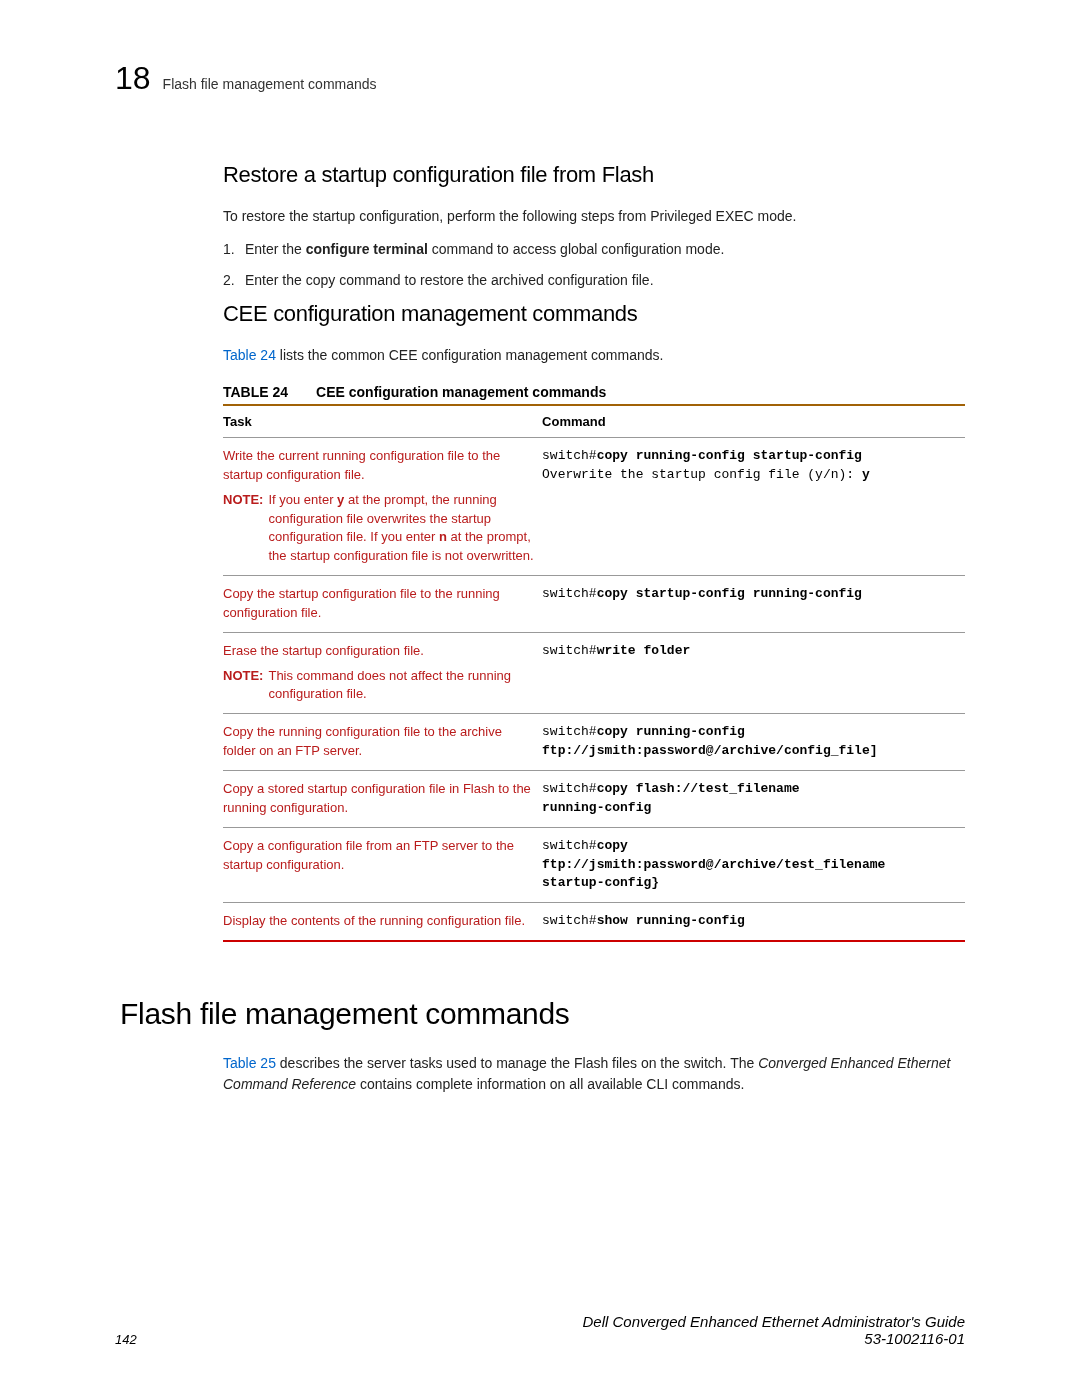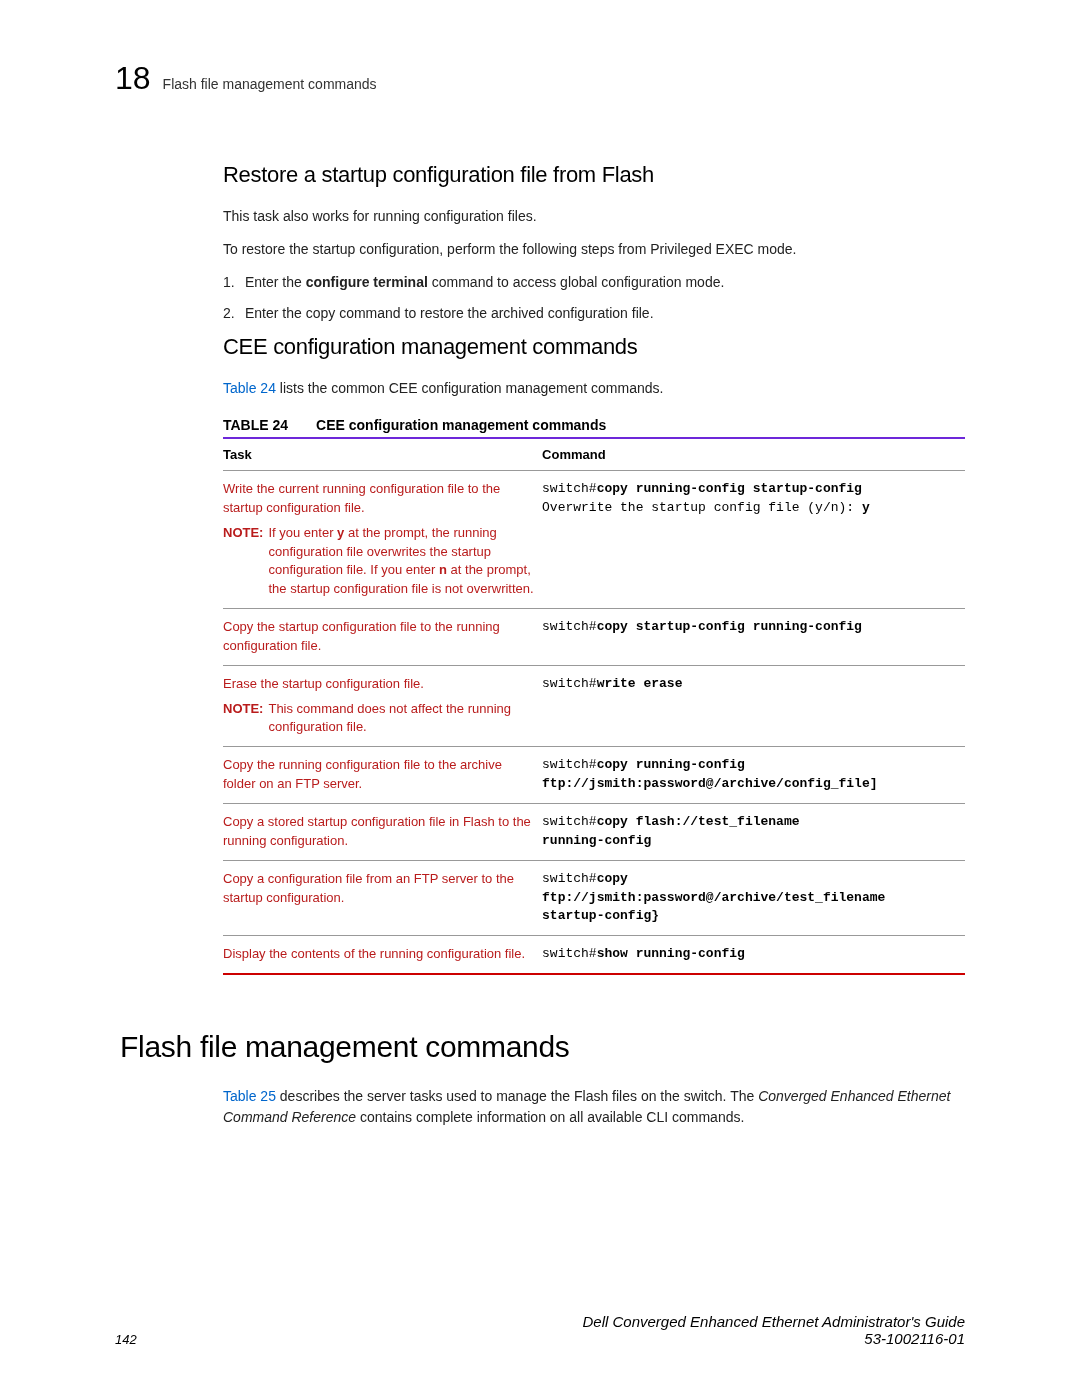--- a/index.html
+++ b/index.html
@@ -93,21 +93,21 @@
     .table-title-text {
       font-weight: bold;
       font-stretch: condensed;
     }
     table {
       width: 100%;
       border-collapse: collapse;
       margin-bottom: 55px;
     }
     thead tr {
-      border-top: 2px solid #6d28d9;
+      border-top: 2px solid #a16207;
     }
     th {
       font-size: 13px;
       font-weight: bold;
       text-align: left;
       padding: 8px 4px 8px 0;
       border-bottom: 1px solid #999;
       vertical-align: top;
     }
     td {
@@ -179,21 +179,20 @@
 <body>
 
 <div class="header">
   <span class="chapter-num">18</span>
   <span class="chapter-title">Flash file management commands</span>
 </div>
 
 <div class="content">
 
   <h2 class="h2 h2-condensed">Restore a startup configuration file from Flash</h2>
-  <p class="para">This task also works for running configuration files.</p>
   <p class="para">To restore the startup configuration, perform the following steps from Privileged EXEC mode.</p>
 
   <div class="numbered-list">
     <div class="list-item">
       <span class="list-num">1.</span>
       <span class="list-text">
         <span>Enter the </span><span class="bold">configure terminal</span><span> command to access global configuration mode.</span>
       </span>
     </div>
     <div class="list-item">
@@ -242,21 +241,21 @@
       </tr>
       <tr>
         <td class="td-task">
           <div>Erase the startup configuration file.</div>
           <div class="note-block">
             <span class="note-label">NOTE:</span>
             <span class="note-text">This command does not affect the running configuration file.</span>
           </div>
         </td>
         <td class="td-cmd">
-          <span>switch#</span><span class="code-bold">write erase</span>
+          <span>switch#</span><span class="code-bold">write folder</span>
         </td>
       </tr>
       <tr>
         <td class="td-task">Copy the running configuration file to the archive folder on an FTP server.</td>
         <td class="td-cmd">
           <div><span>switch#</span><span class="code-bold">copy running-config</span></div>
           <div class="code-bold">ftp://jsmith:password@/archive/config_file]</div>
         </td>
       </tr>
       <tr>

